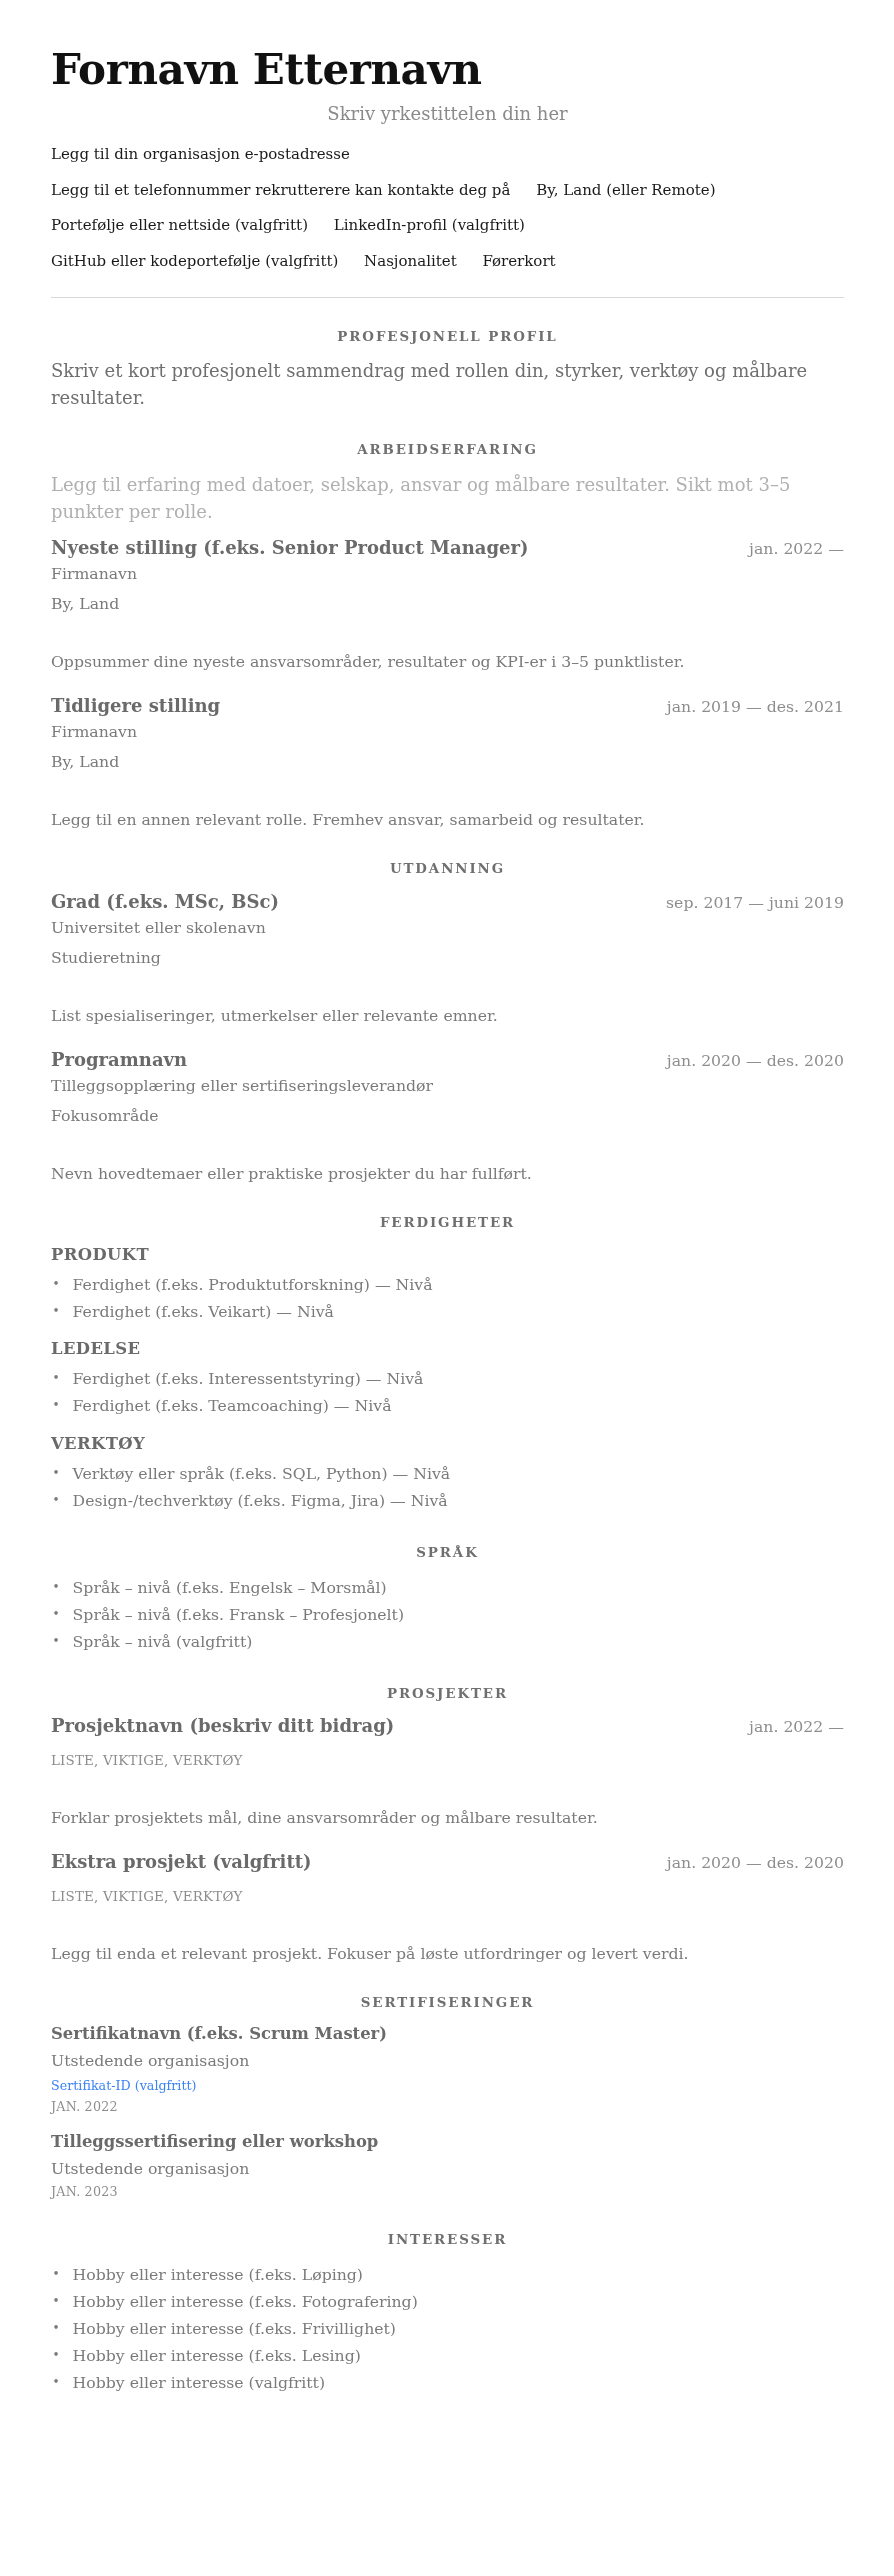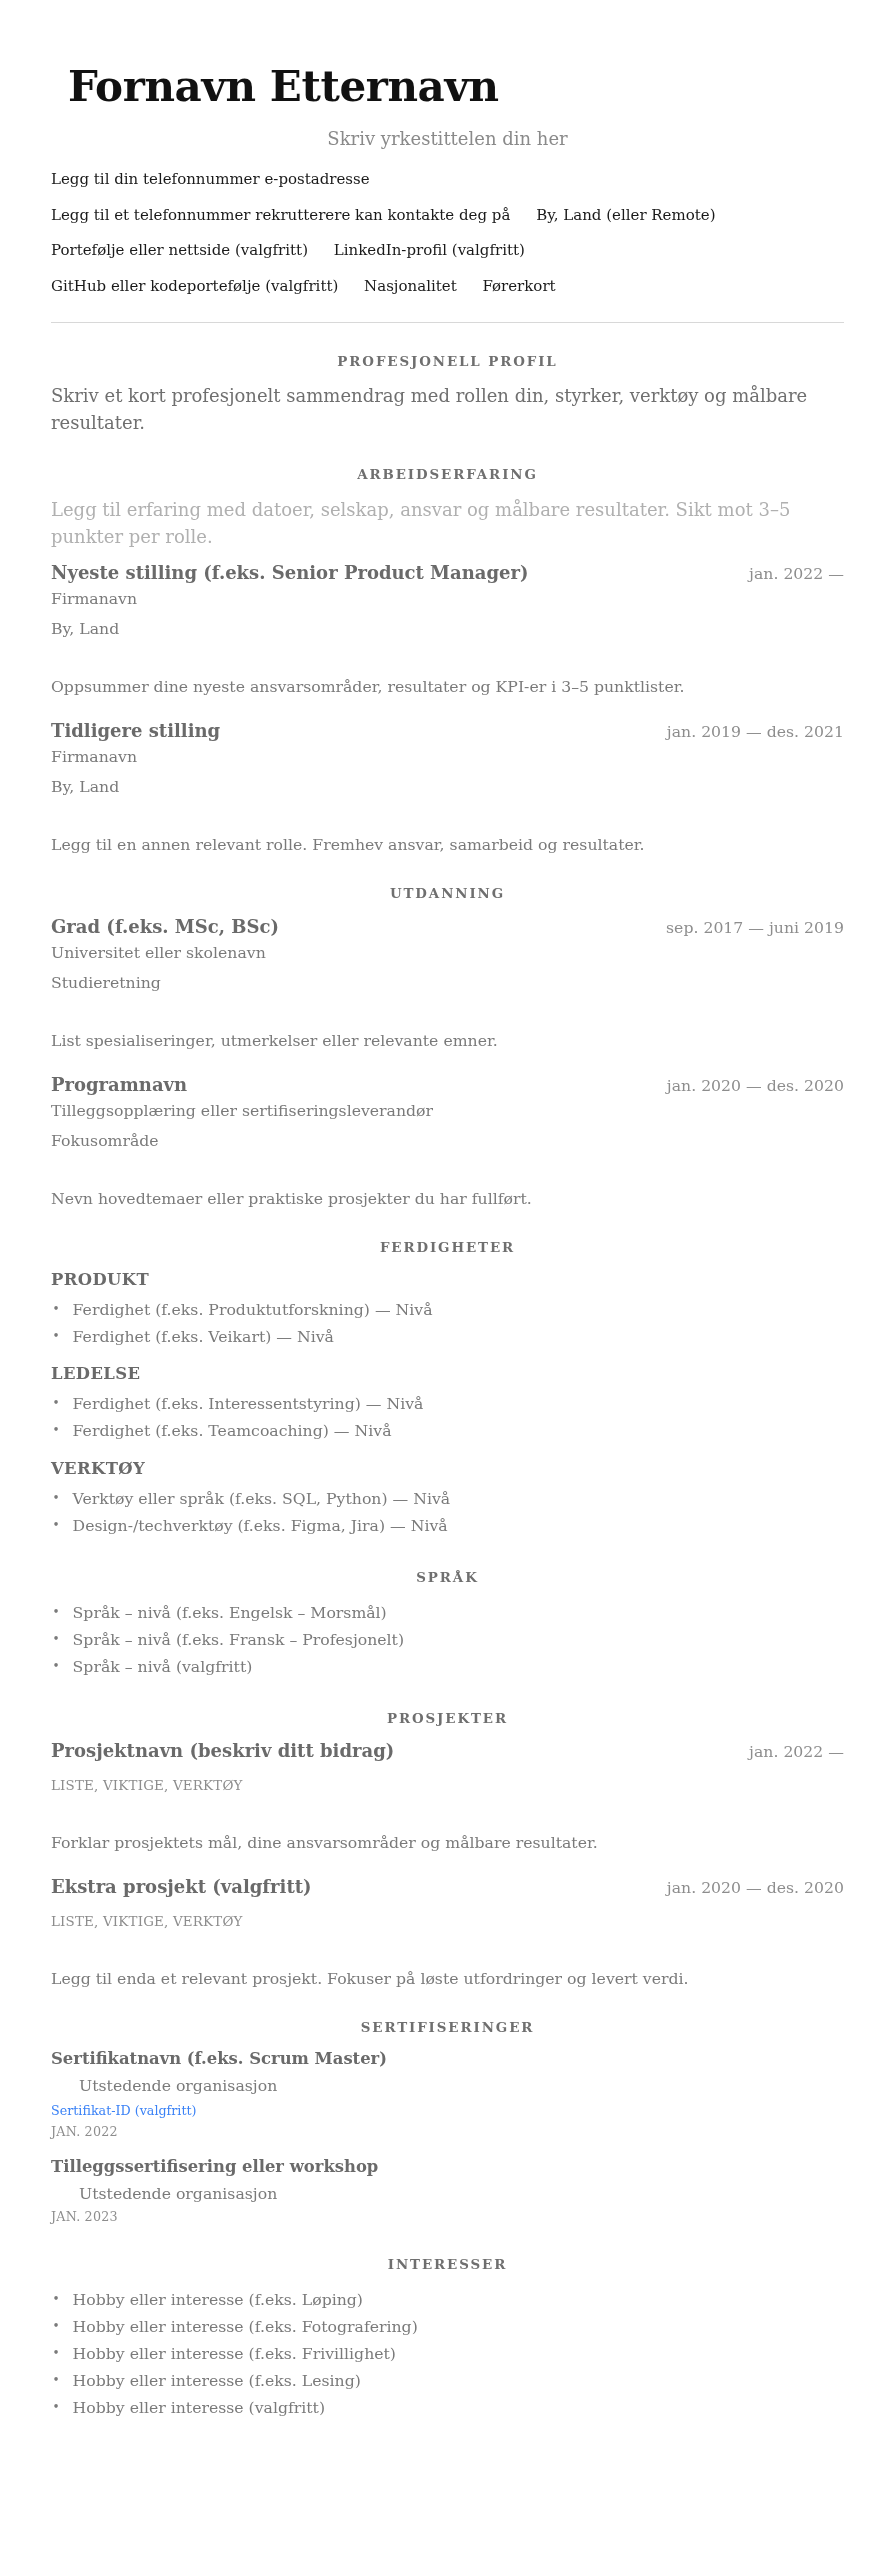--- a/index.html
+++ b/index.html
@@ -1,19 +1,19 @@
 <!DOCTYPE html>
 <html style="font-size:12px"><head>
 <meta charset="utf-8">
 <style>
   html, body { margin: 0; padding: 0; background: #ffffff; }
   body { width: 895px; font-family: "DejaVu Serif", serif; color: #6b6b6b; }
   .page { padding: 46px 51px 30px 51px; box-sizing: border-box; width: 895px; }
 
-  .name { font-size: 42px; font-weight: bold; color: #111111; margin: 17px; line-height: 48px; letter-spacing: -0.4px; }
+  .name { font-size: 42px; font-weight: bold; color: #111111; margin: 0; line-height: 48px; letter-spacing: -0.4px; }
   .title { font-size: 18px; color: #8a8a8a; margin-top: 9px; line-height: 22.4px; text-align: center; }
 
   .contact { margin-top: 19.4px; }
   .contact-row { font-size: 15px; color: #1a1a1a; line-height: 19.4px; margin-bottom: 16.4px; }
   .contact-row span { margin-right: 21px; }
 
   .divider { border: 0; border-top: 1.5px solid #d8d8d8; margin: 25px 0 0 0; height: 0; }
 
   .section { margin-top: 30px; }
   .section-head { font-size: 13.4px; font-weight: bold; letter-spacing: 1.9px; color: #6f6f6f; text-transform: uppercase; line-height: 16.4px; margin-bottom: 13.4px; text-align: center; }
@@ -31,35 +31,35 @@
   .entry-desc { font-size: 15.7px; color: #7a7a7a; line-height: 21px; margin-top: 37px; }
 
   .skill-group { margin-bottom: 13.4px; }
   .skill-head { font-size: 16.4px; font-weight: bold; color: #6a6a6a; line-height: 21px; margin-bottom: 6px; letter-spacing: 0.4px; }
   ul.bullets { list-style: none; margin: 0; padding: 0; }
   ul.bullets li { font-size: 15.7px; color: #7a7a7a; line-height: 27px; position: relative; padding-left: 21.6px; }
   ul.bullets li .dot { position: absolute; left: 1.5px; top: 0; font-size: 12px; color: #7a7a7a; }
 
   .cert { margin-bottom: 15px; }
   .cert-name { font-size: 16.4px; font-weight: bold; color: #6a6a6a; line-height: 22.4px; }
-  .cert-org { font-size: 15.7px; color: #7a7a7a; line-height: 22.4px; margin-top: 4.5px; margin-left: 28px; }
+  .cert-org { font-size: 15.7px; color: #7a7a7a; line-height: 22.4px; margin-top: 4.5px; }
   .cert-id { font-size: 12.7px; color: #3b82f6; line-height: 19.4px; margin-top: 3px; }
   .cert-date { font-size: 12.7px; color: #8d8d8d; line-height: 19.4px; margin-top: 1.5px; letter-spacing: 0.2px; }
 </style>
 </head>
 <body>
 
 <div class="page">
 
   <header>
     <h1 class="name">Fornavn Etternavn</h1>
     <div class="title">Skriv yrkestittelen din her</div>
     <div class="contact">
       <div class="contact-row">
-        <span>Legg til din telefonnummer e-postadresse</span>
+        <span>Legg til din organisasjon e-postadresse</span>
       </div>
       <div class="contact-row">
         <span>Legg til et telefonnummer rekrutterere kan kontakte deg på</span>
         <span>By, Land (eller Remote)</span>
       </div>
       <div class="contact-row">
         <span>Portefølje eller nettside (valgfritt)</span>
         <span>LinkedIn-profil (valgfritt)</span>
       </div>
       <div class="contact-row">

